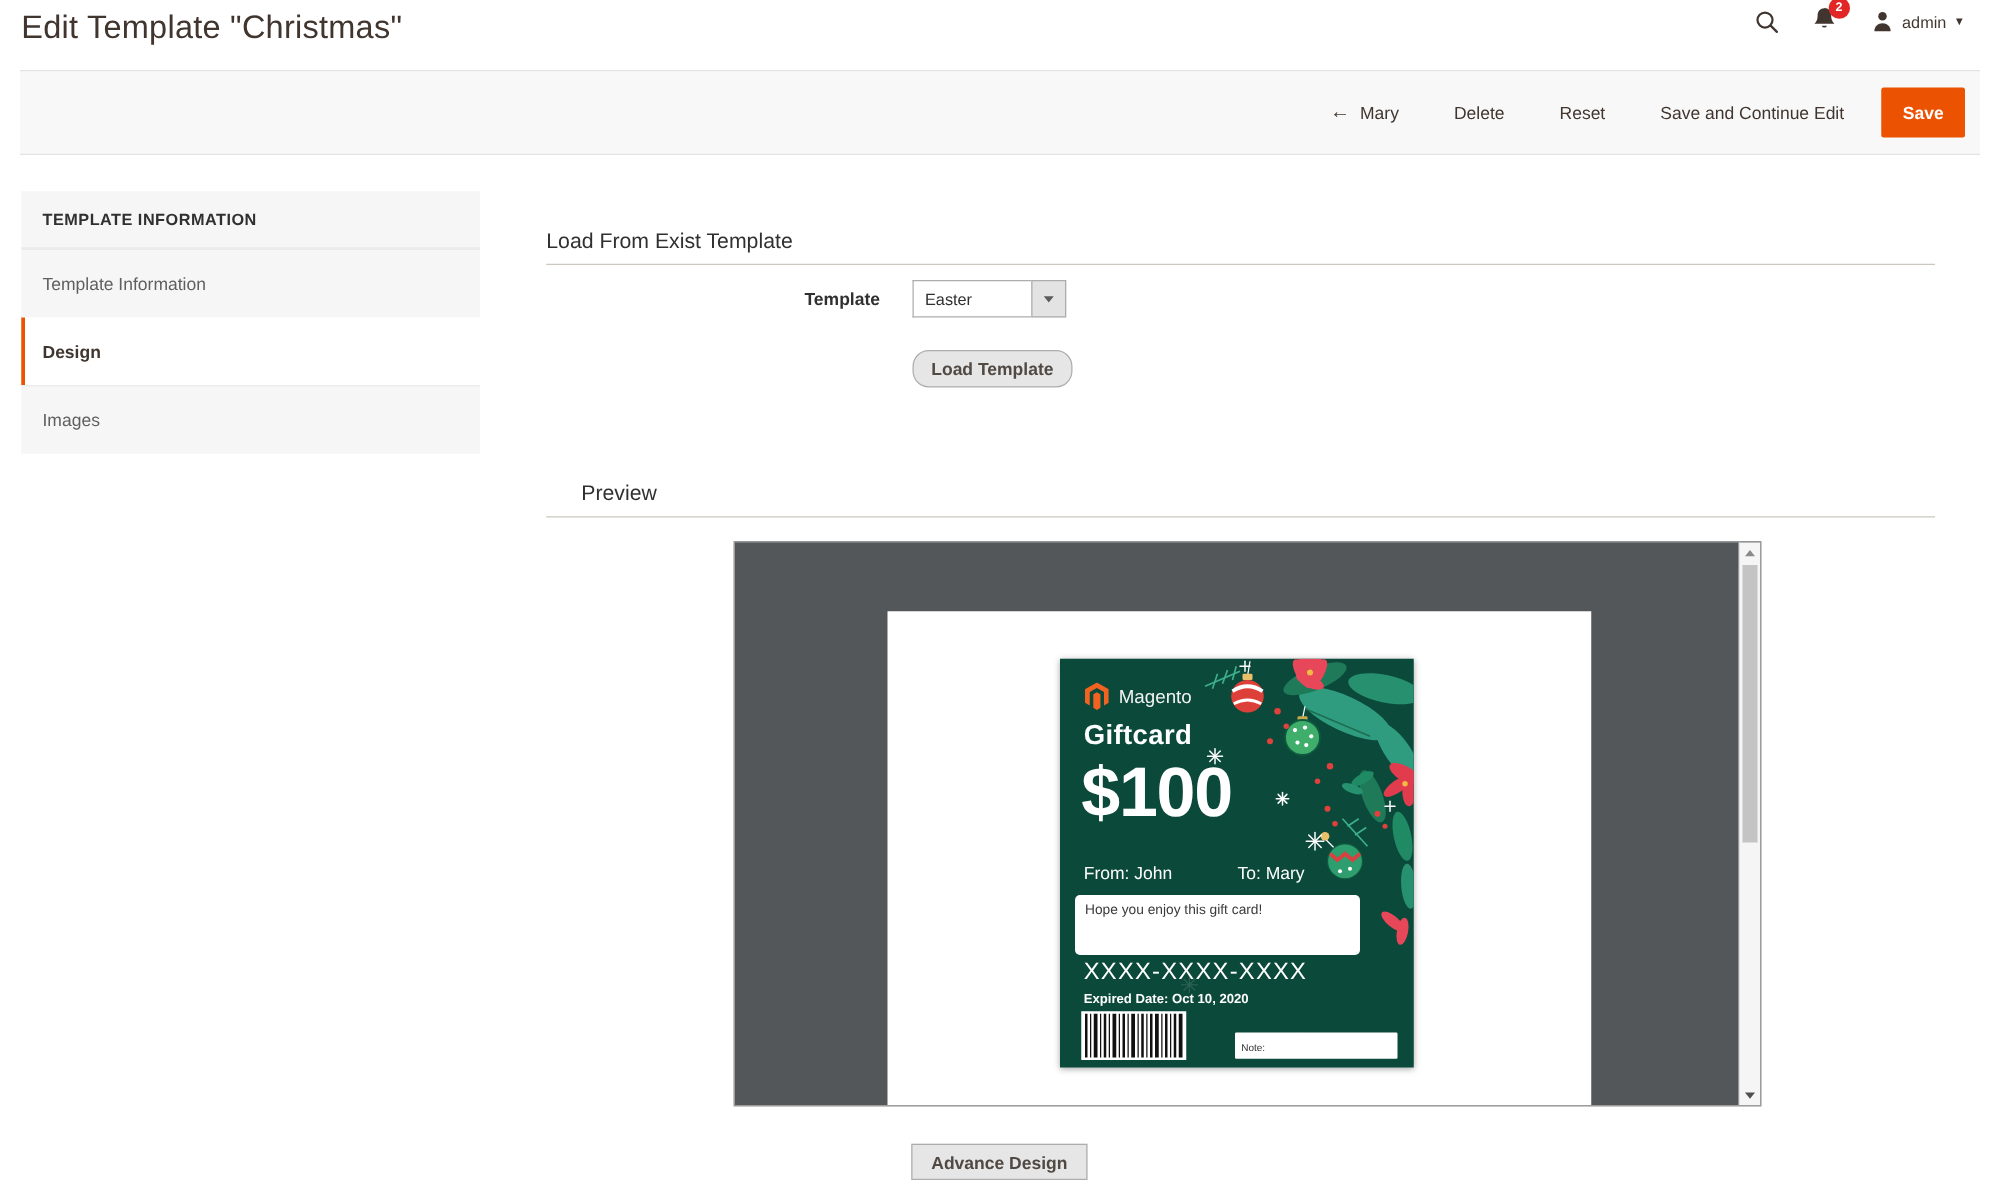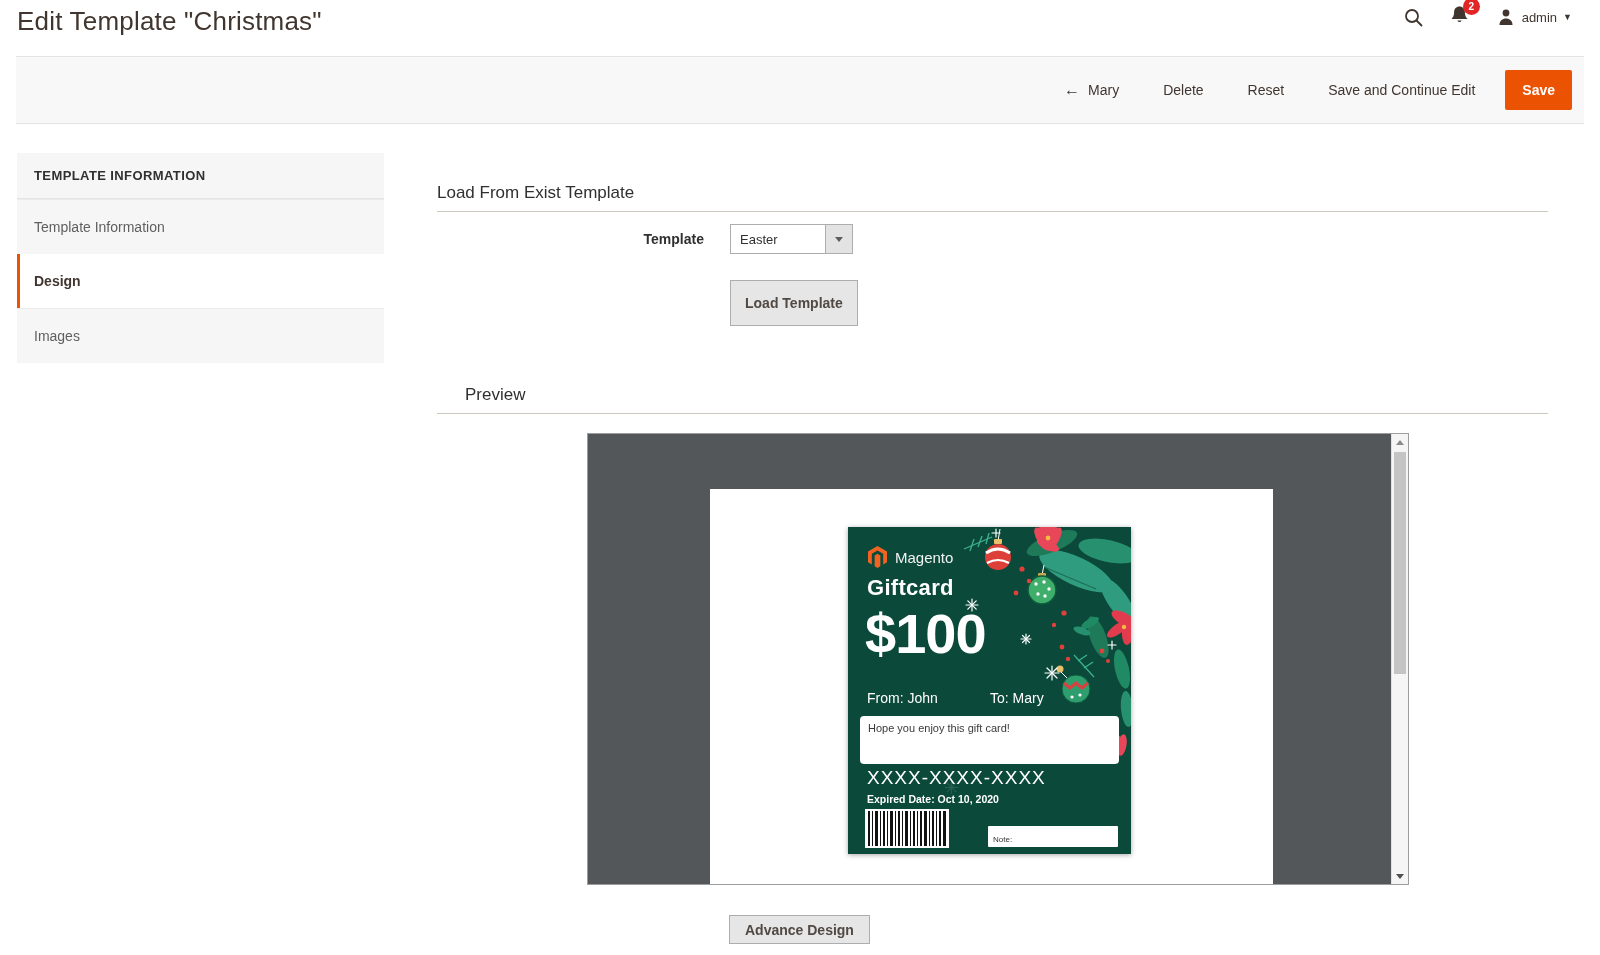--- a/index.html
+++ b/index.html
@@ -30,21 +30,21 @@
 
   
   .sec-title { position:absolute; left:437px; font-size:17px; font-weight:400; color:#303030;text-align:right; }
   .sec-hr { position:absolute; left:437px; right:52px; height:0; border-top:1px solid #ccc8bd; }
   .fld-label { position:absolute; left:540px; top:231px; width:164px; text-align:right; font-size:14px; font-weight:600; color:#303030; }
   .select-box { position:absolute; left:730px; top:224px; width:123px; height:30px; display:flex; cursor:pointer;text-align:right; }
   .select-value { flex:1; background:#fff; border:1px solid #adadad; border-right:none; font-size:13px; color:#303030; display:flex; align-items:center; padding-left:9px; }
   .select-btn { width:28px; background:#e3e3e3; border:1px solid #adadad; display:flex; align-items:center; justify-content:center; }
   .select-caret { width:0; height:0; border-left:4px solid transparent; border-right:4px solid transparent; border-top:5px solid #5d5d5d; }
   .gray-btn { background:#e6e6e6; border:1px solid #adadad; color:#514943; font-family:inherit; font-size:14px; font-weight:600; cursor:pointer; }
-  .load-btn { position:absolute; left:730px; top:280px; height:46px; padding:0 14px; }
+  .load-btn { position:absolute; left:730px; top:280px; height:30px; padding:0 14px;border-radius:13px; }
   .advance-btn { position:absolute; left:729px; top:915px; height:29px; padding:0 15px; }
 
   
   .preview-frame { position:absolute; left:587px; top:433px; width:822px; height:452px; background:#53575a; border:1px solid #9d9d9d; }
   .preview-page { position:absolute; left:122px; top:55px; width:563px; bottom:0; background:#fff; }
   .scrollbar { position:absolute; right:0; top:0; bottom:0; width:17px; background:#f5f5f5; border-left:1px solid #e0e0e0; cursor:pointer; }
   .sb-arrow-up, .sb-arrow-dn { position:absolute; left:0; width:16px; height:16px; display:flex; align-items:center; justify-content:center; }
   .sb-arrow-up { top:0; } .sb-arrow-dn { bottom:0; }
   .tri-up { width:0; height:0; border-left:4px solid transparent; border-right:4px solid transparent; border-bottom:5px solid #8a8a8a; }
   .tri-dn { width:0; height:0; border-left:4px solid transparent; border-right:4px solid transparent; border-top:5px solid #505050; }
@@ -52,21 +52,21 @@
 
   
   .giftcard { position:absolute; left:138px; top:38px; width:283px; height:327px; background:#0b4a3a; box-shadow:0 1px 5px rgba(0,0,0,.35); overflow:hidden; }
   .gc-deco { position:absolute; right:0; top:0; pointer-events:none; }
   .gc-logo { position:absolute; left:20px; top:19px; display:flex; align-items:center; gap:8px; }
   .gc-brand { font-size:15px; color:#f2f2f2; }
   .gc-title { position:absolute; left:19px; top:48px; font-size:22px; font-weight:800; color:#fff; letter-spacing:.3px; }
   .gc-amount { position:absolute; left:17px; top:76px; font-size:56px; font-weight:700; color:#fff; letter-spacing:-1px; line-height:1.1; }
   .gc-from { position:absolute; left:19px; top:163px; font-size:14px; color:#fff; }
   .gc-to { position:absolute; left:142px; top:163px; font-size:14px; color:#fff; }
-  .gc-msgbox { position:absolute; left:12px; top:189px; width:259px; height:48px; background:#fff; border-radius:4px; padding:6px 8px; }
+  .gc-msgbox { position:absolute; left:12px; top:189px; width:228px; height:48px; background:#fff; border-radius:4px; padding:6px 8px; }
   .gc-msg { font-size:11px; color:#3a3a3a; }
   .gc-code { position:absolute; left:19px; top:240px; font-size:19px; color:#fff; letter-spacing:1px; }
   .gc-expired { position:absolute; left:19px; top:266px; font-size:10.5px; font-weight:700; color:#fff; }
   .gc-barcode { position:absolute; left:17px; top:282px; width:84px; height:39px; background:#fff; }
   .gc-notebox { position:absolute; left:140px; top:299px; width:130px; height:21px; background:#fff; border-radius:1px; padding:2px 5px; }
   .gc-note { font-size:8px; color:#333; }
   .gc-faint { position:absolute; color:rgba(255,255,255,.13); }
 </style>
 </head>
 <body>

